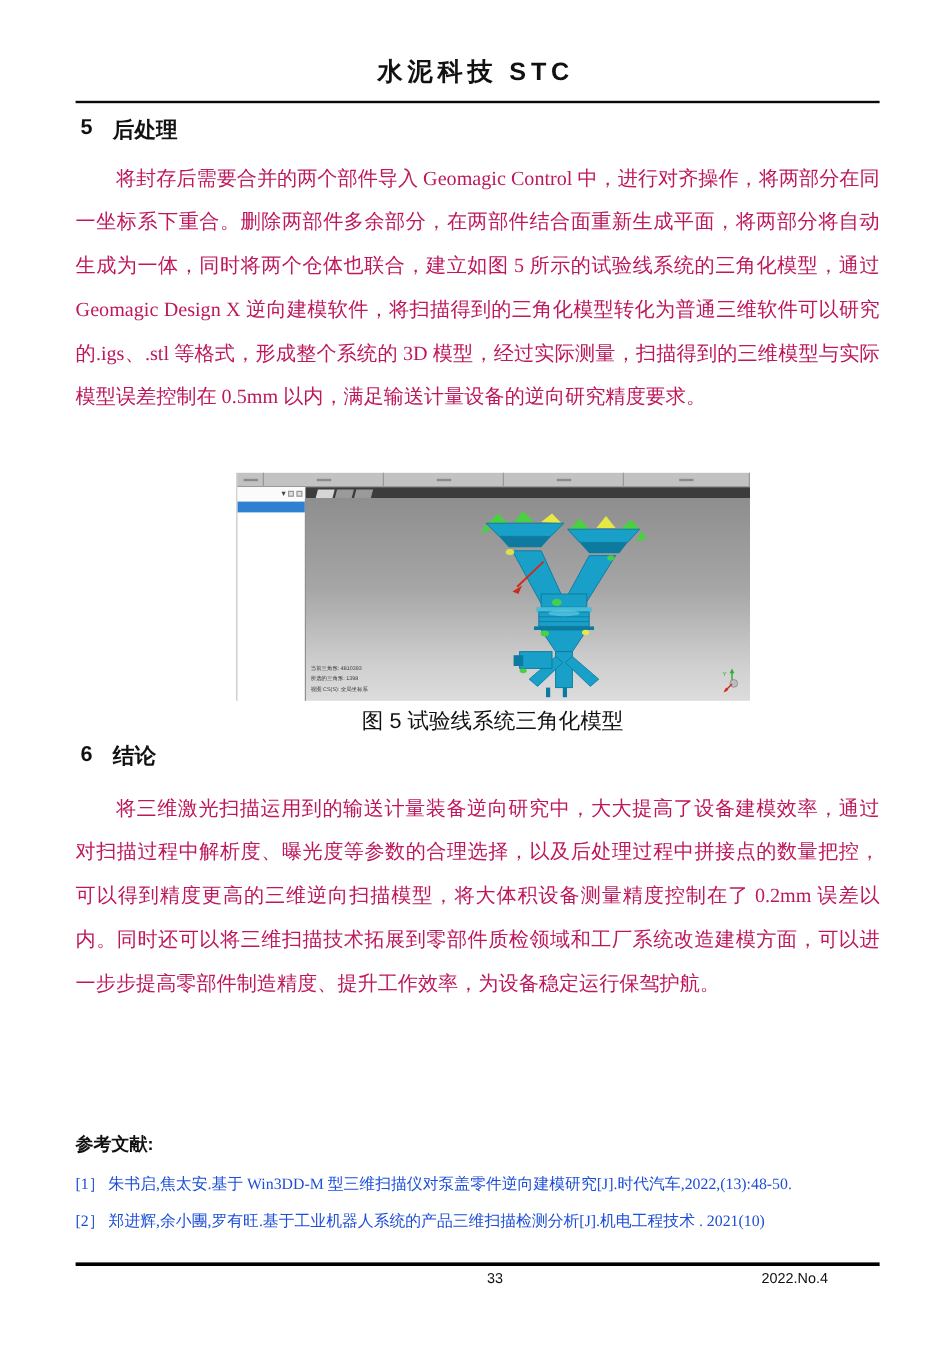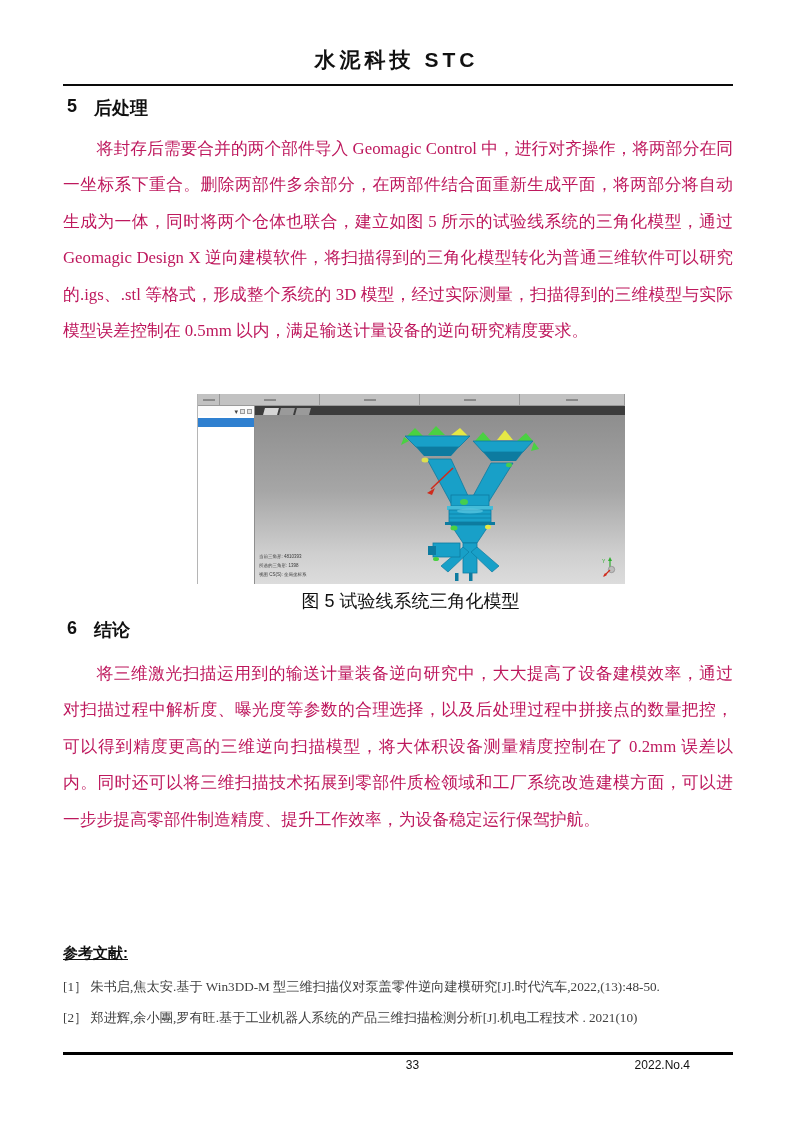--- a/index.html
+++ b/index.html
@@ -52,23 +52,23 @@
     overflow:hidden;}
   .model-svg{position:absolute;top:0;left:0;}
   .fig-stats{position:absolute;left:4px;bottom:5px;font-size:4.5px;line-height:9px;color:#3a3a3a;}
   .axis-triad{position:absolute;right:5px;bottom:6px;}
 
   .fig-caption{position:absolute;top:589px;left:197px;width:427px;text-align:center;
     font-family:"Liberation Sans","DejaVu Sans",sans-serif;font-size:18px;font-weight:400;}
 
   
   .ref-heading{position:absolute;top:944px;left:63px;
-    font-family:"Liberation Sans","DejaVu Sans",sans-serif;font-size:15px;font-weight:700;text-decoration:underline;}
+    font-family:"Liberation Sans","DejaVu Sans",sans-serif;font-size:15px;font-weight:700;}
   .ref-list{position:absolute;top:972px;left:63px;width:672px;font-size:13.2px;line-height:30.5px;
-    color:#404040;}
+    color:#1d4ed8;}
 
   
   .footer-rule{position:absolute;top:1052px;left:63px;width:670px;height:2.5px;background:#000;}
   .page-number{position:absolute;top:1058px;left:0;width:793px;text-align:center;
     font-family:"Liberation Sans","DejaVu Sans",sans-serif;font-size:12px;padding-left:32px;}
   .issue-label{position:absolute;top:1058px;right:103px;
     font-family:Liberation Sans, sans-serif;font-size:12px;}
 </style>
 </head>
 <body>

